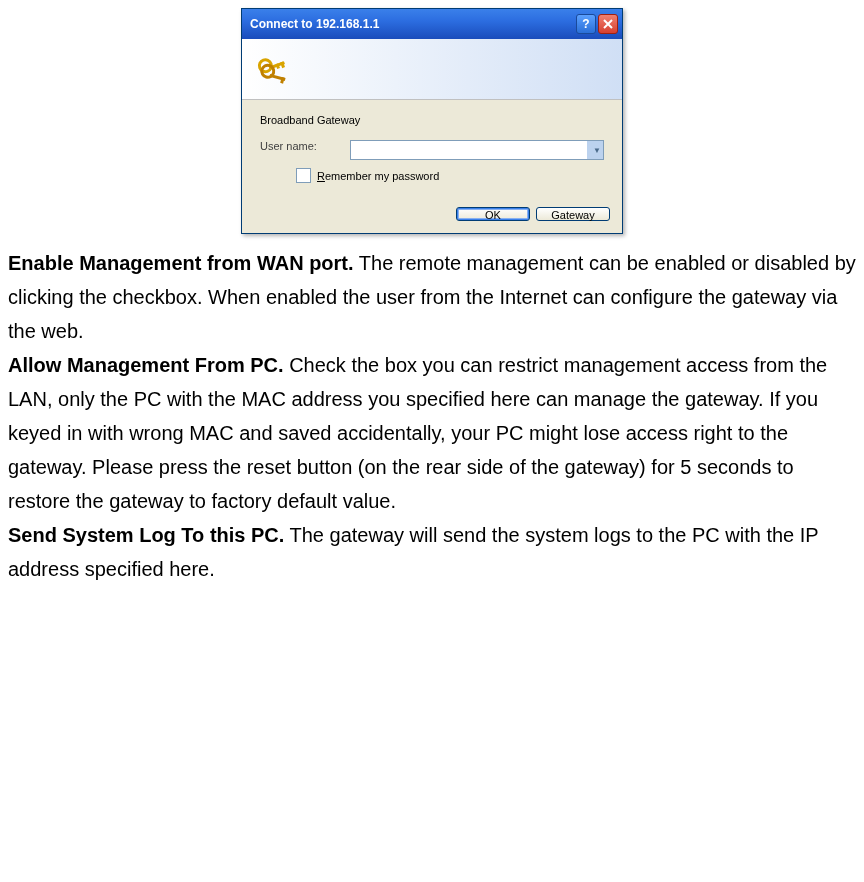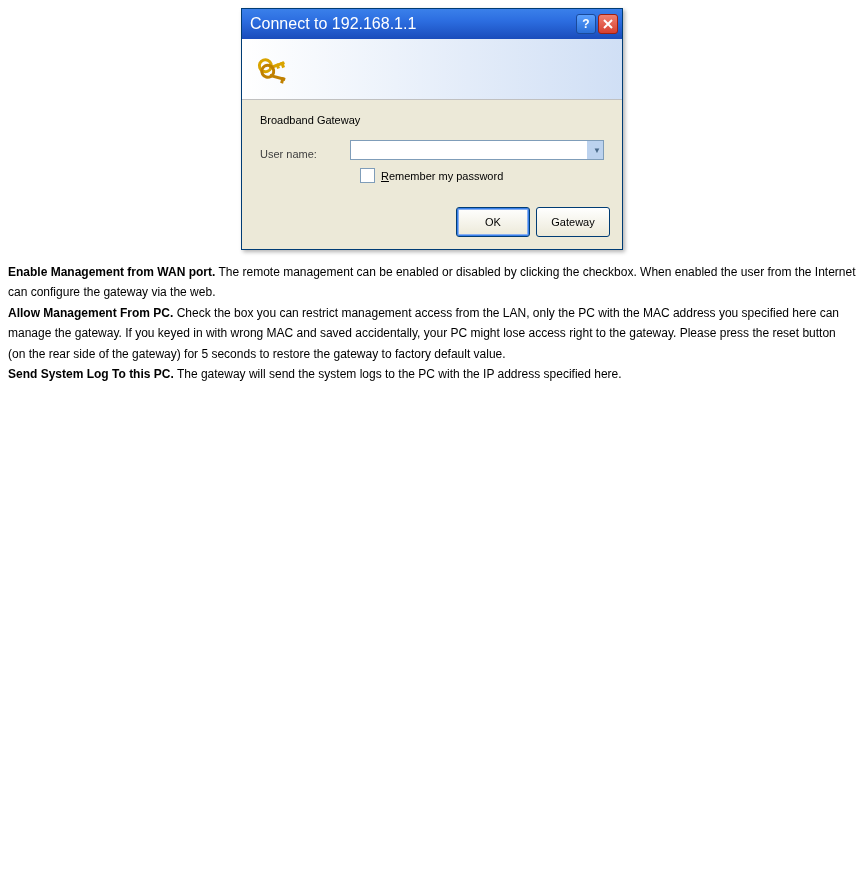--- a/index.html
+++ b/index.html
@@ -26,22 +26,22 @@
   .titlebar {
     background: linear-gradient(to bottom, #3a80ea 0%, #2c6de0 40%, #1a4cbb 100%);
     color: #fff;
     display: flex;
     align-items: center;
     padding: 4px 4px 4px 8px;
     height: 22px;
   }
   .titlebar-text {
     flex: 1;
-    font-weight: normal;
-    font-size: 16px;
+    font-weight: bold;
+    font-size: 12px;
   }
   .titlebar-btn {
     width: 20px;
     height: 20px;
     margin-left: 2px;
     border-radius: 3px;
     display: flex;
     align-items: center;
     justify-content: center;
     font-weight: bold;
@@ -71,21 +71,21 @@
   }
   .dialog-body {
     padding: 14px 18px 6px 18px;
   }
   .realm {
     margin-bottom: 14px;
     color: #000;
   }
   .form-row {
     display: flex;
-    align-items: flex-end;
+    align-items: flex-start;
     margin-bottom: 8px;
   }
   .form-label {
     width: 90px;
     color: #404040;
   }
   .xp-select, .xp-input {
     flex: 1;
     height: 20px;
     border: 1px solid #7f9db9;
@@ -112,52 +112,52 @@
     right: 3px;
     top: 50%;
     transform: translateY(-50%);
     pointer-events: none;
     font-size: 8px;
     color: #4a6a8a;
   }
   .checkbox-row {
     display: flex;
     align-items: center;
-    margin-left: 100px;
+    margin-left: 36px;
     margin-bottom: 8px;
   }
   .xp-checkbox {
     width: 13px;
     height: 13px;
     border: 1px solid #7f9db9;
     background: #fff;
     margin-right: 6px;
   }
   .button-row {
     display: flex;
     justify-content: flex-end;
     gap: 6px;
     padding: 10px 12px 12px 12px;
     background: #ece9d8;
   }
   .xp-button {
     width: 74px;
-    height: 30px;
+    height: 14px;
     border: 1px solid #003c74;
     border-radius: 3px;
     background: linear-gradient(to bottom, #ffffff, #ece9d8);
     font-family: Tahoma, sans-serif;
     font-size: 11px;
     cursor: pointer;
   }
   .xp-button.default {
     box-shadow: 0 0 0 1px #3a80ea inset, 0 0 0 2px #88b0f0 inset;
   }
   .doc-text {
-    font-size: 12px;
+    font-size: 20px;
     line-height: 1.7;
   }
   .doc-text p {
     margin: 0;
   }
   .doc-text strong {
     font-weight: bold;
   }
   .underline {
     text-decoration: underline;

